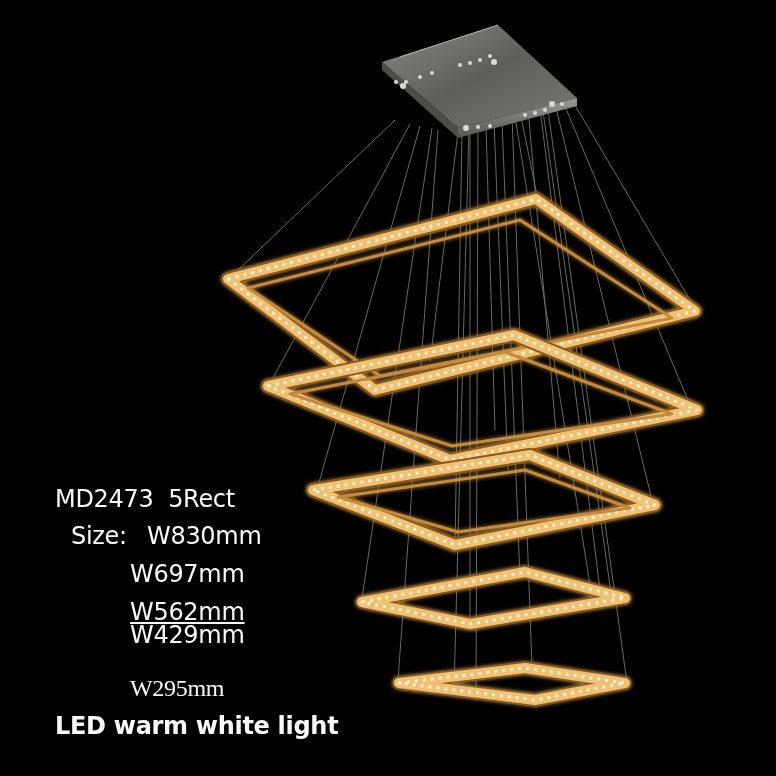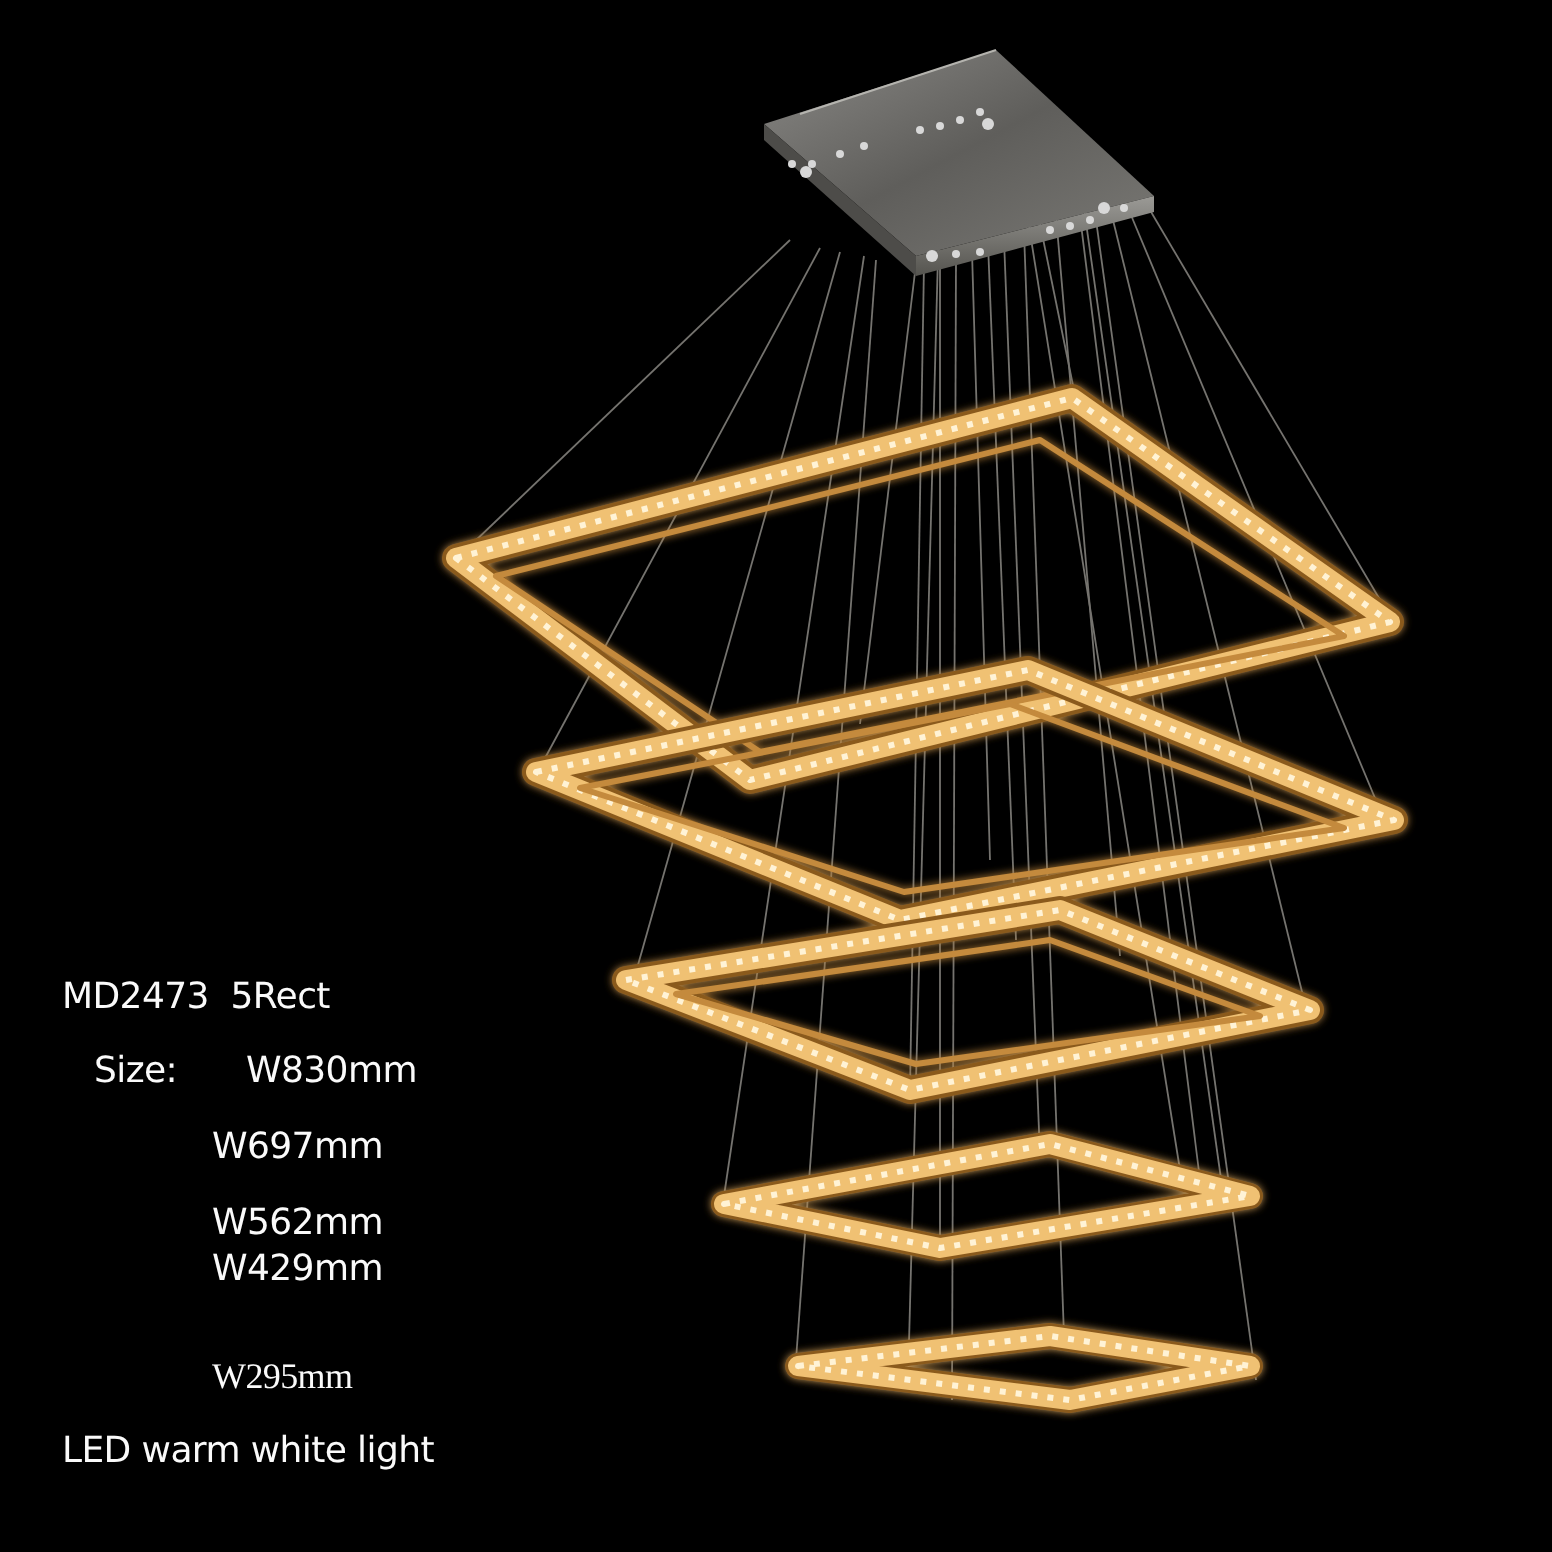--- a/index.html
+++ b/index.html
@@ -1,21 +1,21 @@
 <!DOCTYPE html>
 <html><head>
 <meta charset="utf-8">
 <style>
   html, body { margin: 0; padding: 0; background: #000; }
   body { width: 776px; height: 776px; overflow: hidden; position: relative;
          font-family: "DejaVu Sans", sans-serif; }
   #scene { position: absolute; left: 0; top: 0; width: 776px; height: 776px; }
   #spec { position: absolute; left: 31px; top: 484px; color: #fafafa; }
-  .spec-line { position: absolute; white-space: nowrap; font-size: 18px; line-height: 30px;
-               letter-spacing: -0.3px; }
+  .spec-line { position: absolute; white-space: nowrap; font-size: 24px; line-height: 30px;
+               letter-spacing: -0.3px; margin-left: 24px; }
 </style>
 </head>
 <body>
 
 <svg id="scene" viewBox="0 0 776 776" xmlns="http://www.w3.org/2000/svg">
   <defs>
     <linearGradient id="canopyTop" x1="0" y1="0" x2="1" y2="1">
       <stop offset="0" stop-color="#8a8986"></stop>
       <stop offset="0.5" stop-color="#5f5e5b"></stop>
       <stop offset="1" stop-color="#7a7975"></stop>
@@ -123,17 +123,17 @@
   </g>
 </svg>
 
 <div id="spec">
   <div class="spec-line" style="left:0; top:0;">
     <span>MD2473</span>&nbsp;&nbsp;<span>5Rect</span>
   </div>
   <div class="spec-line" style="left:16px; top:37px;">Size:</div>
   <div class="spec-line" style="left:92px; top:37px;">W830mm</div>
   <div class="spec-line" style="left:75px; top:75px;">W697mm</div>
-  <div class="spec-line" style="left:75px; top:113px;">W562mm</div>
+  <div class="spec-line" style="left:75px; top:113px;text-decoration:underline;">W562mm</div>
   <div class="spec-line" style="left:75px; top:136px;">W429mm</div>
   <div class="spec-line" style="left:75px; top:189px;font-family:Liberation Serif, serif;">W295mm</div>
-  <div class="spec-line" style="left:0; top:227px;">LED warm white light</div>
+  <div class="spec-line" style="left:0; top:227px;font-weight:bold;">LED warm white light</div>
 </div>
 
 </body></html>

